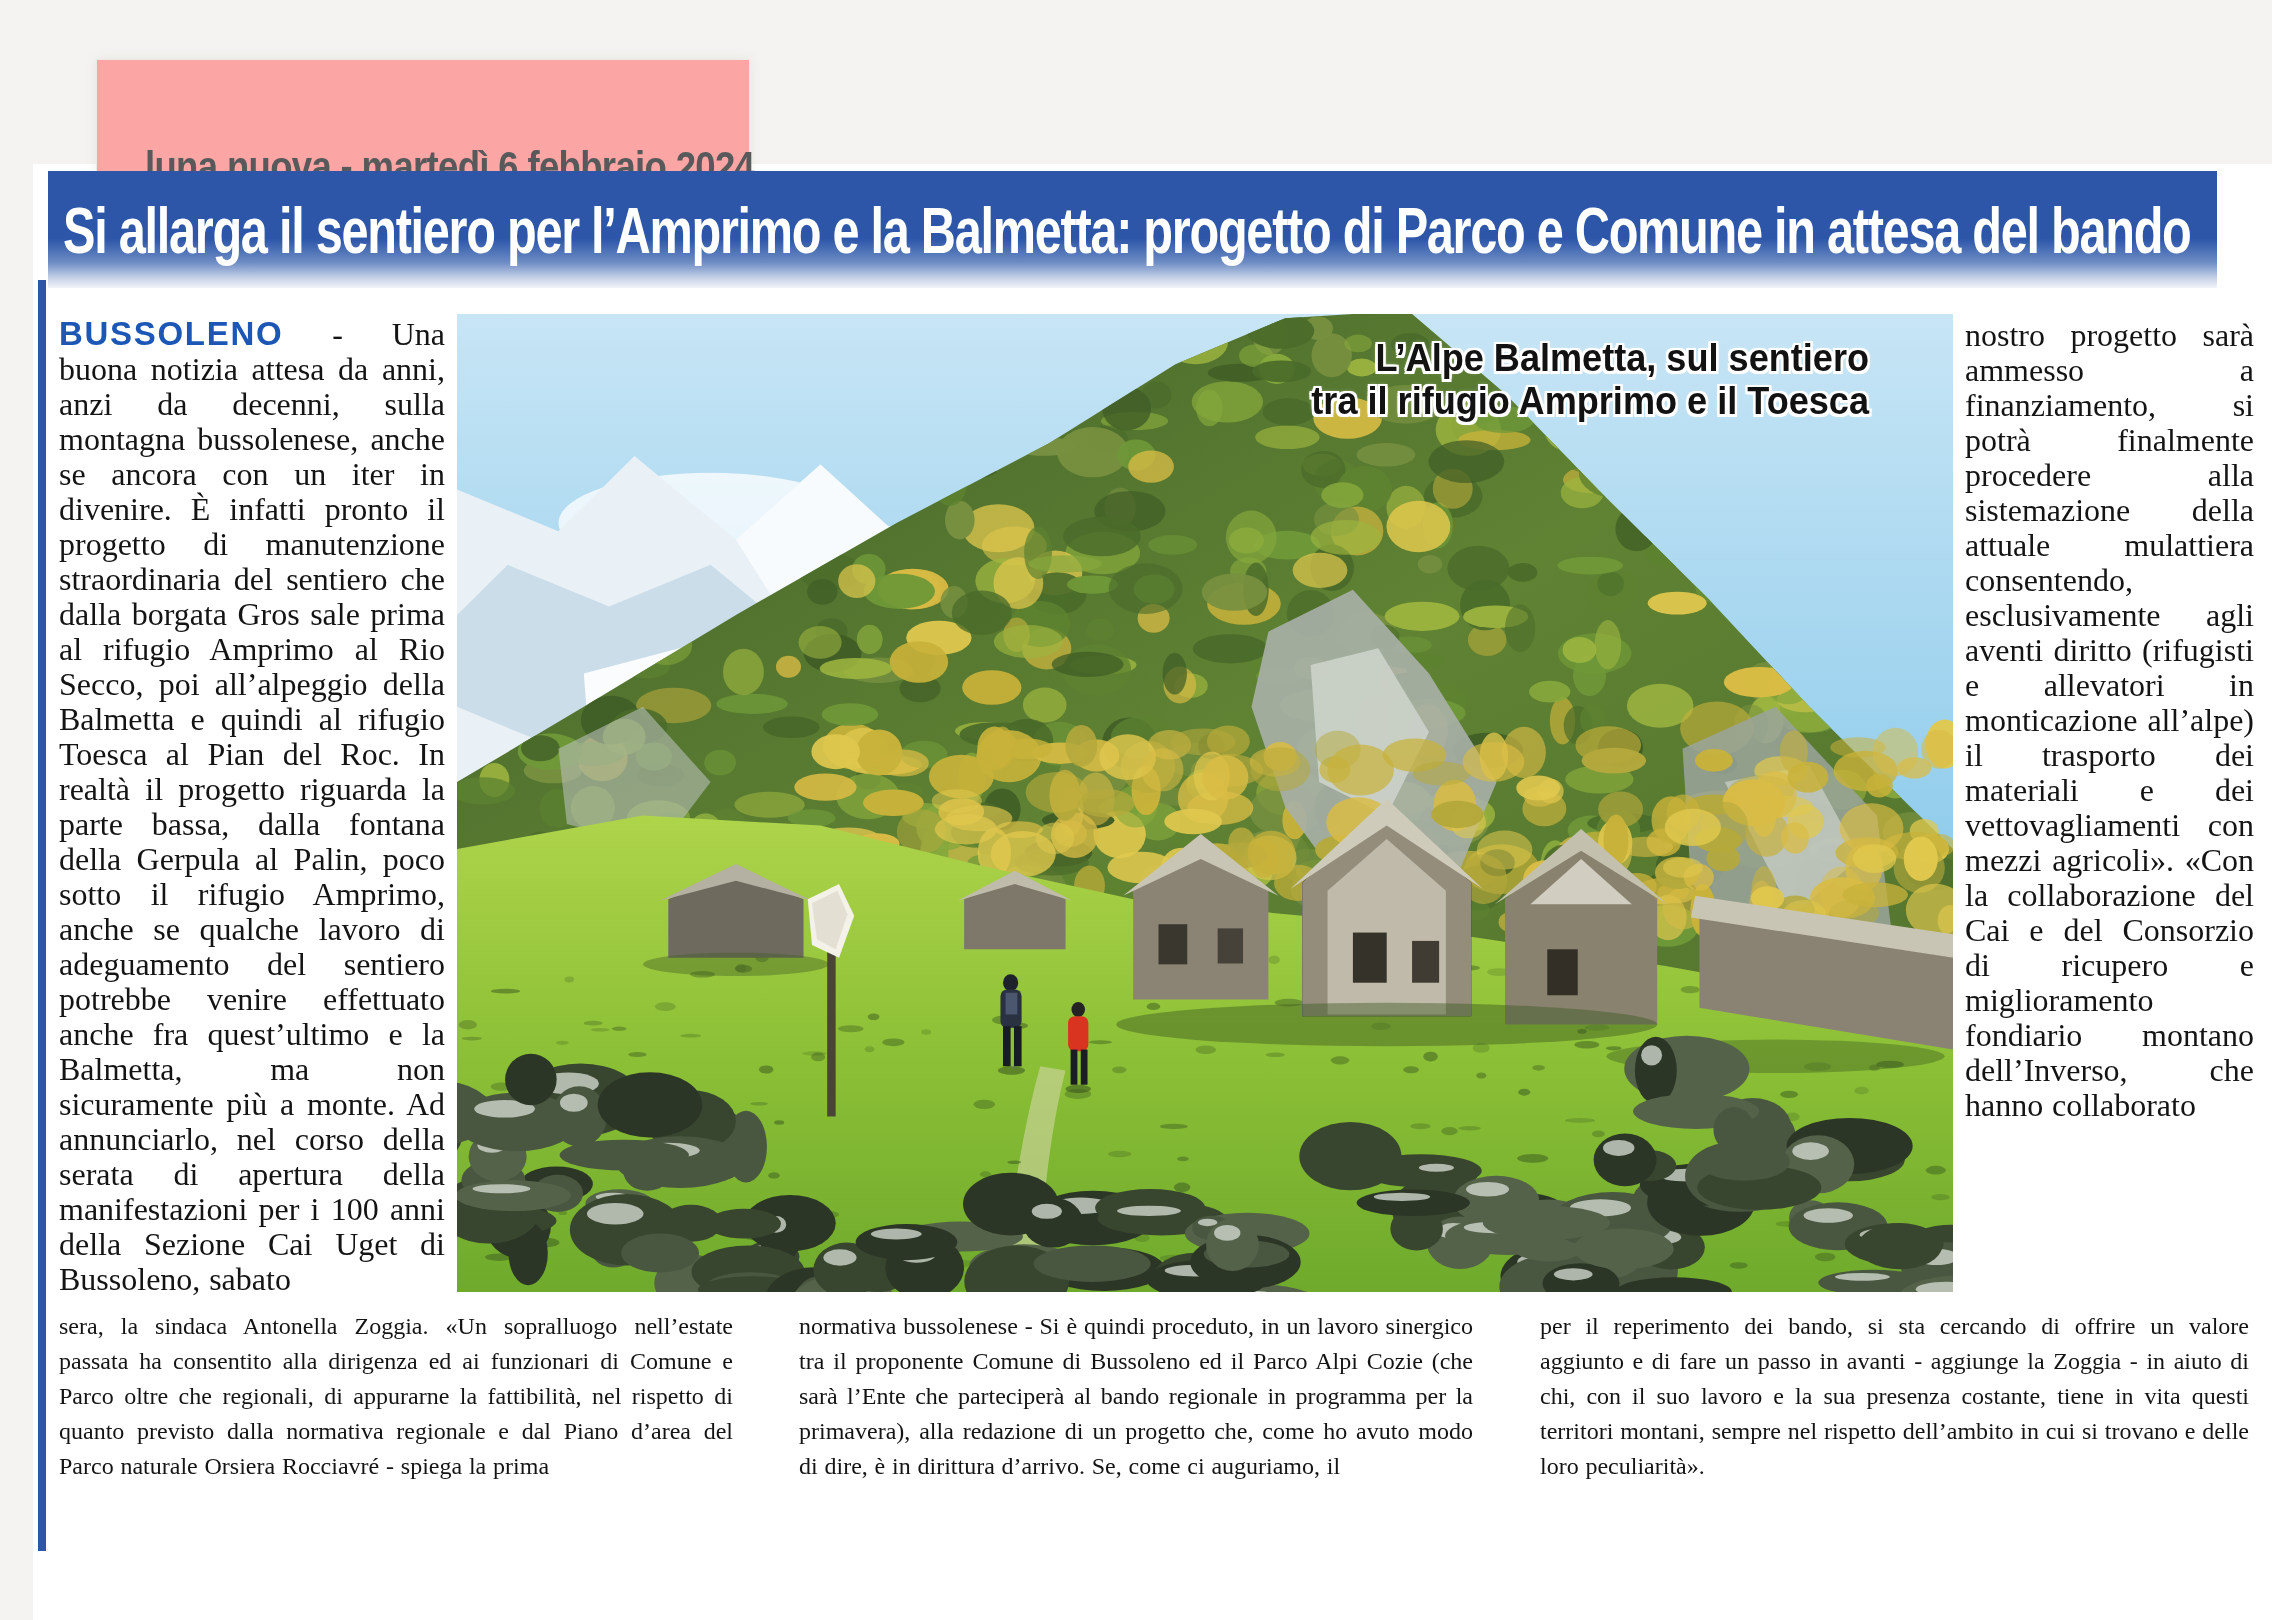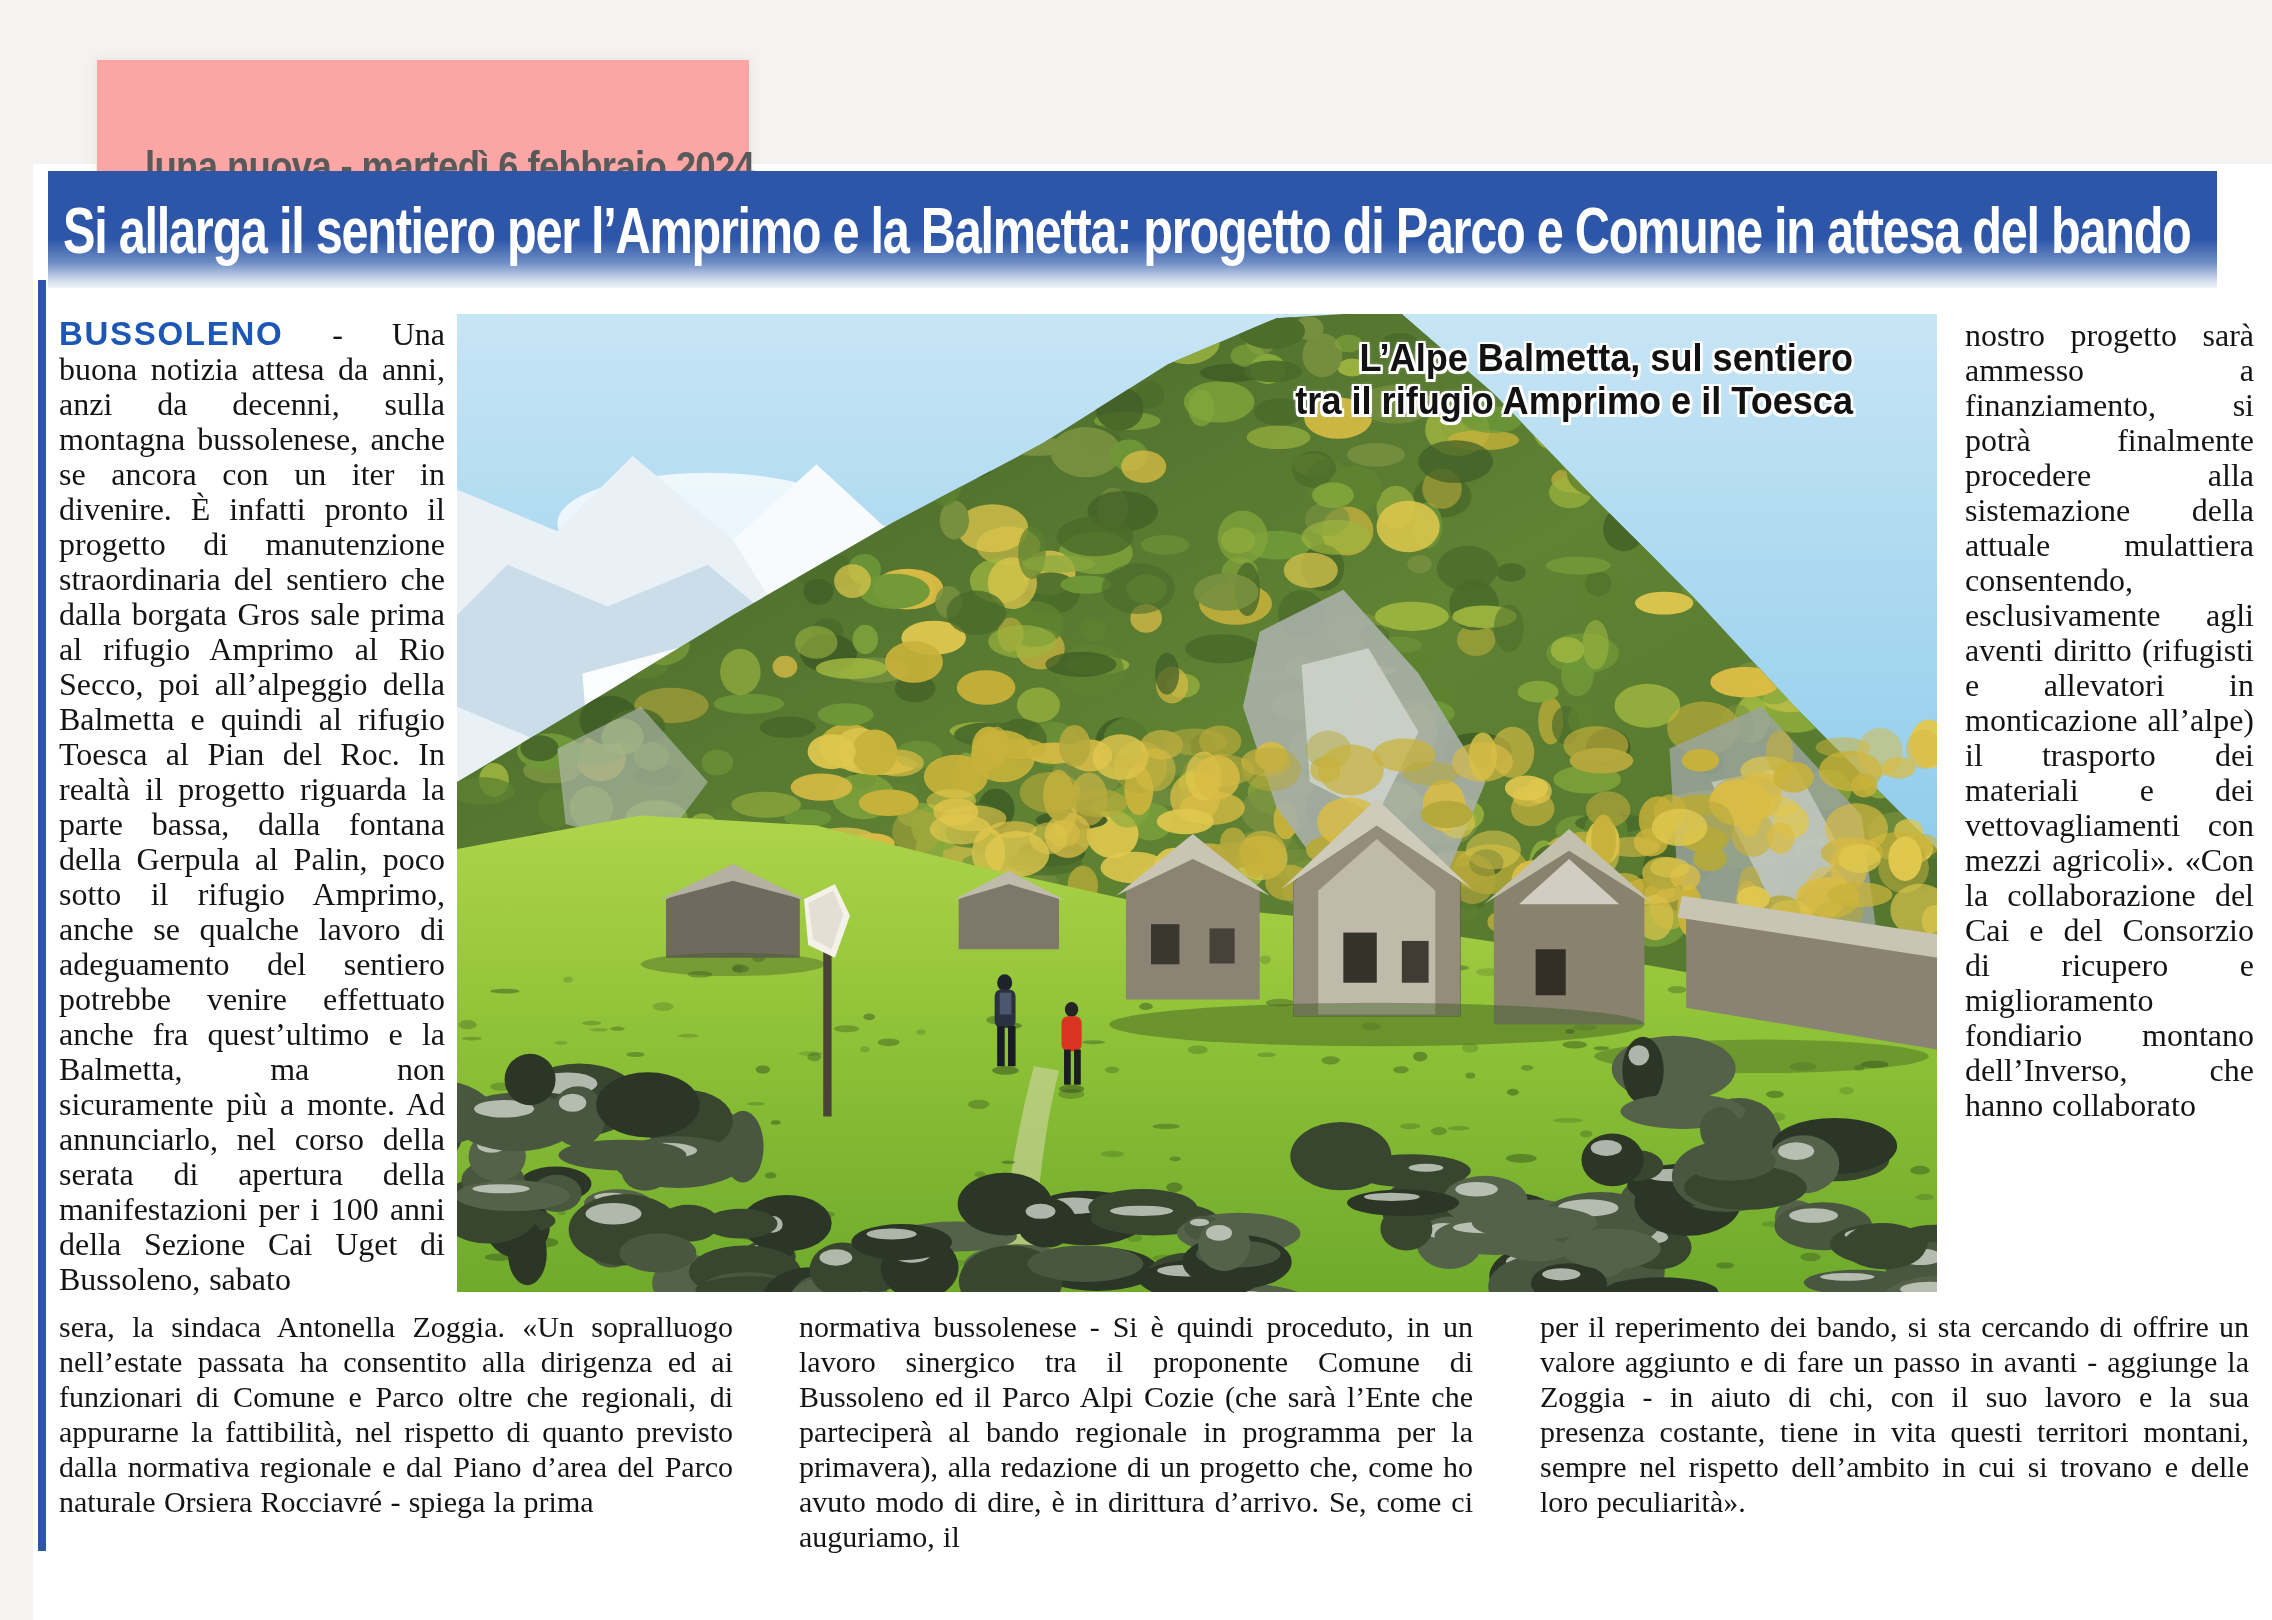--- a/index.html
+++ b/index.html
@@ -40,38 +40,38 @@
     transform-origin:left center;
   }
   
   .left-rule{
     position:absolute;left:38px;top:280px;width:7.5px;height:1271px;
     background:#2d56a9;
   }
   
   .col{
     position:absolute;
-    font-size:30px;line-height:35px;text-align:justify;
+    font-size:24px;line-height:35px;text-align:justify;
     overflow:hidden;word-spacing:0.8px;
   }
   .col-left{left:59px;top:316px;width:386px;height:999px;font-size:32px;}
   .col-right{left:1965px;top:318px;width:289px;height:1024px;font-size:32px;}
   .col-b1{left:59px;top:1309px;width:674px;height:288px;}
   .col-b2{left:799px;top:1309px;width:674px;height:288px;}
   .col-b3{left:1540px;top:1309px;width:709px;height:288px;}
   .lead-word{
     font-family:"Liberation Sans", sans-serif;
     font-weight:bold;color:#1c57b5;font-size:33px;letter-spacing:1.7px;margin-top:19px;
   }
   .indent{text-indent:37px;display:inline;}
   .it{}
   
   .photo{
     position:absolute;left:457px;top:314px;width:1480px;height:978px;
-    overflow:hidden;background:#9fd2ee;
+    overflow:hidden;background:#9fd2ee;padding-left:16px;
   }
   .photo svg{position:absolute;left:0;top:0;width:100%;height:100%;}
   .photo-caption{
     position:absolute;right:84px;top:23.4px;text-align:right;
     font-family:"Liberation Sans", sans-serif;font-weight:bold;
     font-size:38px;line-height:43px;color:#121212;
     transform:scaleX(.95);transform-origin:right top;
     text-shadow:
       -2.5px -2.5px 0 #fff, 2.5px -2.5px 0 #fff, -2.5px 2.5px 0 #fff, 2.5px 2.5px 0 #fff,
       -2.5px 0 0 #fff, 2.5px 0 0 #fff, 0 -2.5px 0 #fff, 0 2.5px 0 #fff,

